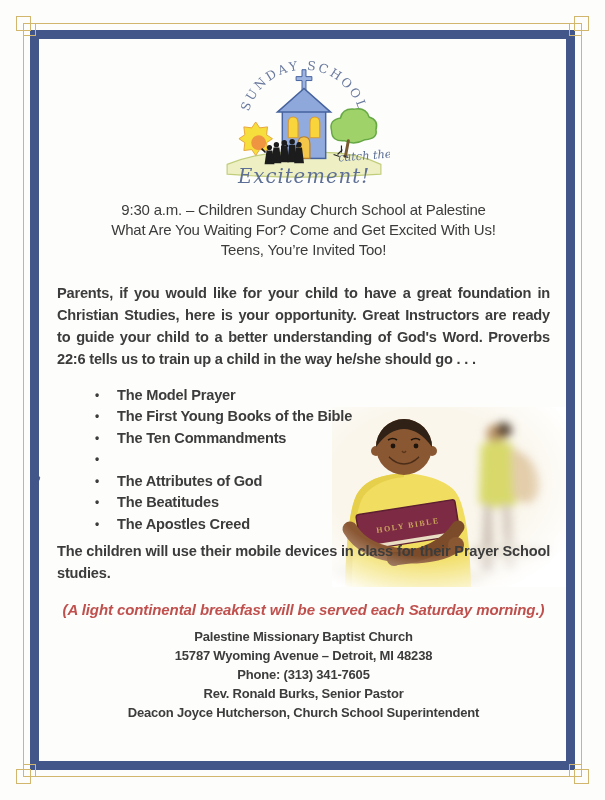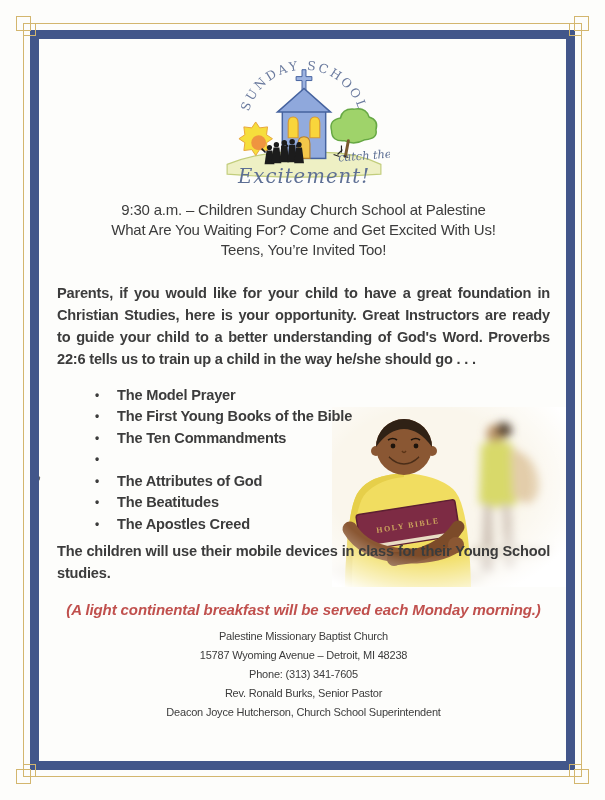--- a/index.html
+++ b/index.html
@@ -34,21 +34,21 @@
 
   ul.covered{list-style:none;margin:9px 0 0 38px;padding:0;width:300px;position:relative;z-index:1;}
   ul.covered li{display:flex;font-weight:700;font-size:14.6px;line-height:21.5px;letter-spacing:-0.2px;}
   ul.covered .bullet{width:22px;flex:0 0 22px;font-size:12px;line-height:21.5px;}
   ul.covered sup{font-size:9.5px;line-height:0;vertical-align:super;}
 
   .mobile{margin-top:5px;}
   .breakfast{margin-top:11px;text-align:center;font-weight:700;font-style:italic;
              font-size:15px;line-height:21px;color:#c0504d;letter-spacing:-0.1px;}
   .footer-block{margin-top:7px;text-align:center;}
-  .footer-line{font-weight:400;font-size:11px;line-height:19px;letter-spacing:-0.2px;}
+  .footer-line{font-weight:700;font-size:13px;line-height:19px;letter-spacing:-0.2px;}
 
   
   .photo-wrap{position:absolute;left:332px;top:407px;width:240px;height:180px;z-index:0;}
   .photo-wrap svg{display:block;width:240px;height:180px;}
 
   .artifact{position:absolute;left:36px;top:476px;width:4px;height:5px;background:#4d4d4d;
             border-radius:50% 50% 40% 60%;transform:rotate(25deg);opacity:.85;z-index:1;}
 </style>
 </head>
 <body>
@@ -188,23 +188,23 @@
       <li>
         <span class="bullet">•</span>
         <span><span>The Beatitudes</span><sup></sup><span></span></span>
       </li>
       <li>
         <span class="bullet">•</span>
         <span><span>The Apostles Creed</span><sup></sup><span></span></span>
       </li>
     </ul>
 
-    <p class="para mobile">The children will use their mobile devices in class for their Young School studies.</p>
-
-    <div class="breakfast">(A light continental breakfast will be served each Monday morning.)</div>
+    <p class="para mobile">The children will use their mobile devices in class for their Prayer School studies.</p>
+
+    <div class="breakfast">(A light continental breakfast will be served each Saturday morning.)</div>
 
     <div class="footer-block">
       <div class="footer-line">Palestine Missionary Baptist Church</div>
       <div class="footer-line">15787 Wyoming Avenue – Detroit, MI 48238</div>
       <div class="footer-line">Phone: (313) 341-7605</div>
       <div class="footer-line">Rev. Ronald Burks, Senior Pastor</div>
       <div class="footer-line">Deacon Joyce Hutcherson, Church School Superintendent</div>
     </div>
   </div>
 

